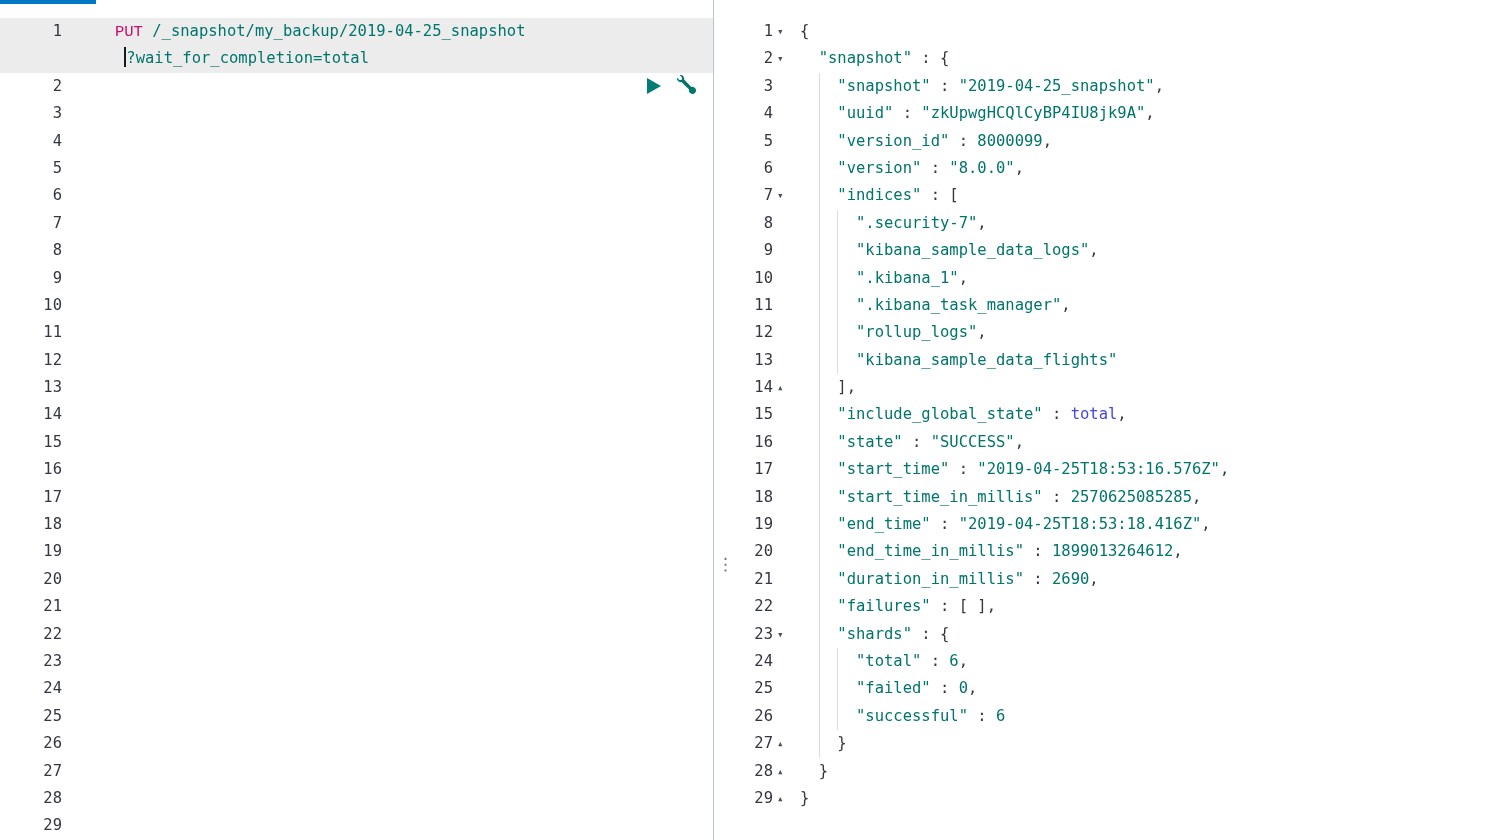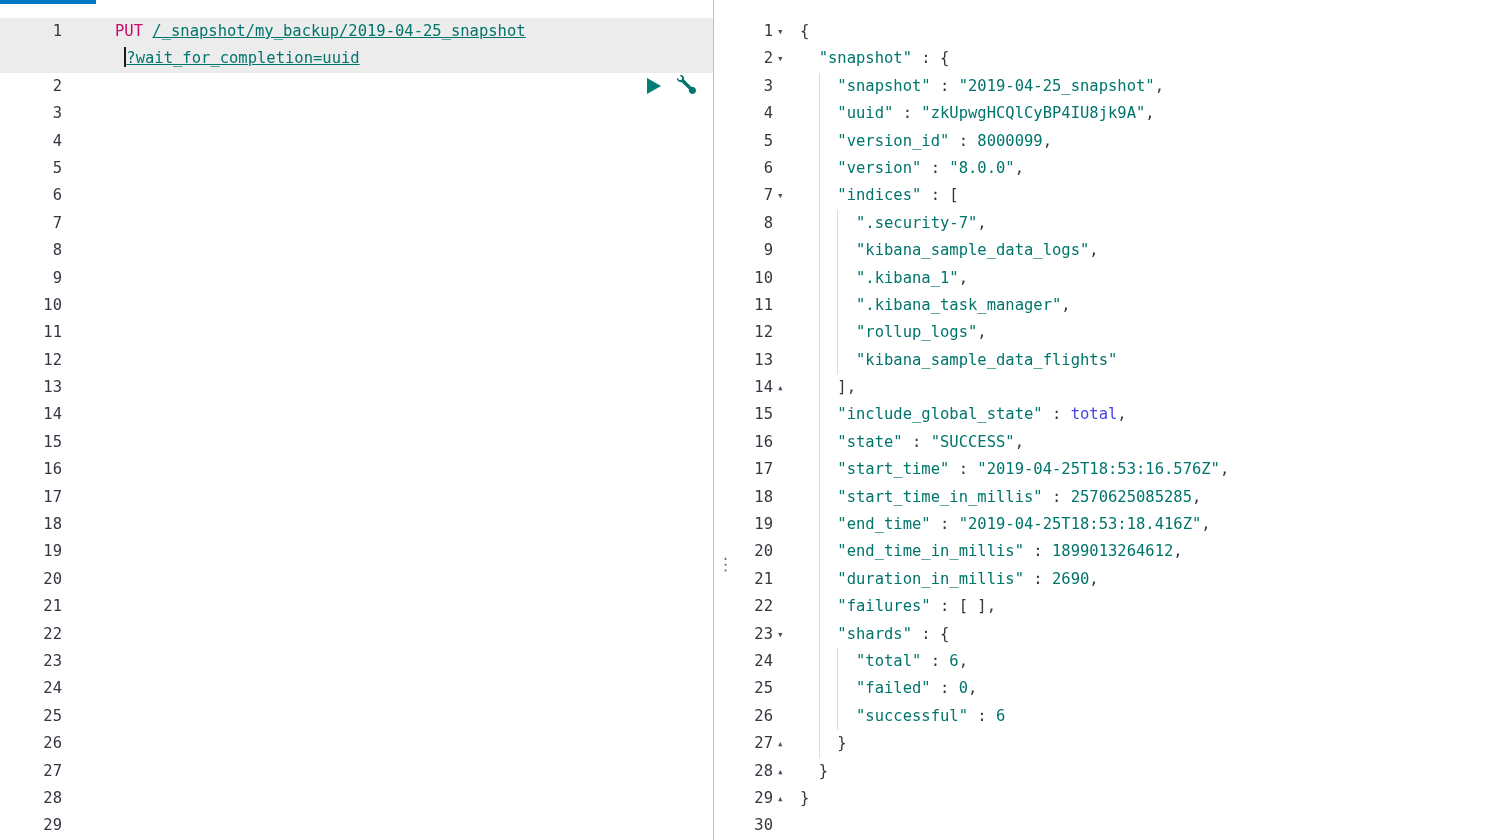--- a/index.html
+++ b/index.html
@@ -14,22 +14,22 @@
   .pane.right{flex:1;}
   .row{display:flex;height:var(--rh);line-height:var(--rh);}
   .row.hl{background:var(--request-highlight);}
   .num{flex:none;text-align:right;color:var(--gutter-text);user-select:none;}
   .left .num{width:62px;}
   .right .num{width:36px;}
   .fold{flex:none;width:27px;box-sizing:border-box;padding-left:4px;font-size:11px;color:#4a5056;user-select:none;}
   .text{flex:1;white-space:pre;overflow:hidden;}
   .left .text{padding-left:53px;}
   .tk{white-space:pre;}
-  .tk-method{color:var(--method);}
-  .tk-url{color:var(--url);text-decoration:underline;}
+  .tk-method{color:var(--method);font-family:Liberation Mono, monospace;}
+  .tk-url{color:var(--url);}
   .tk-key{color:var(--key);}
   .tk-string{color:var(--string);}
   .tk-number{color:var(--number);text-align:right;}
   .tk-boolean{color:var(--boolean);}
   .tk-punct{color:var(--punct);}
   .tk-ws{color:var(--punct);}
   .tk-guide{display:inline-block;box-shadow:inset 1px 0 0 var(--indent-guide);}
   .tk-cursor{display:inline-block;width:0;height:20px;border-left:2px solid var(--cursor);vertical-align:middle;margin-top:-3px;}
   .actions{position:absolute;top:76px;right:17px;display:flex;align-items:center;gap:15px;z-index:4;}
   .play-btn{width:0;height:0;border-top:8px solid transparent;border-bottom:8px solid transparent;
@@ -44,21 +44,21 @@
   <div class="accent-bar"></div>
 
   <div class="pane left">
     <div id="left-rows" class="left">
         <div class="row hl">
           <span class="num">1</span>
           <span class="text"><span class="tk tk-method">PUT</span><span class="tk tk-ws"> </span><span class="tk tk-url">/_snapshot/my_backup/2019-04-25_snapshot</span></span>
         </div>
         <div class="row hl">
           <span class="num"></span>
-          <span class="text"><span class="tk tk-ws"> </span><span class="tk tk-cursor"></span><span class="tk tk-url">?wait_for_completion=uuid</span></span>
+          <span class="text"><span class="tk tk-ws"> </span><span class="tk tk-cursor"></span><span class="tk tk-url">?wait_for_completion=total</span></span>
         </div>
         <div class="row">
           <span class="num">2</span>
           <span class="text"></span>
         </div>
         <div class="row">
           <span class="num">3</span>
           <span class="text"></span>
         </div>
         <div class="row">
@@ -320,20 +320,15 @@
         <div class="row">
           <span class="num">28</span>
           <span class="fold">▴</span>
           <span class="text"><span class="tk tk-ws">  </span><span class="tk tk-punct">}</span></span>
         </div>
         <div class="row">
           <span class="num">29</span>
           <span class="fold">▴</span>
           <span class="text"><span class="tk tk-punct">}</span></span>
         </div>
-        <div class="row">
-          <span class="num">30</span>
-          <span class="fold"></span>
-          <span class="text"></span>
-        </div>
       </div>
   </div>
 </div>
 
 </body></html>

